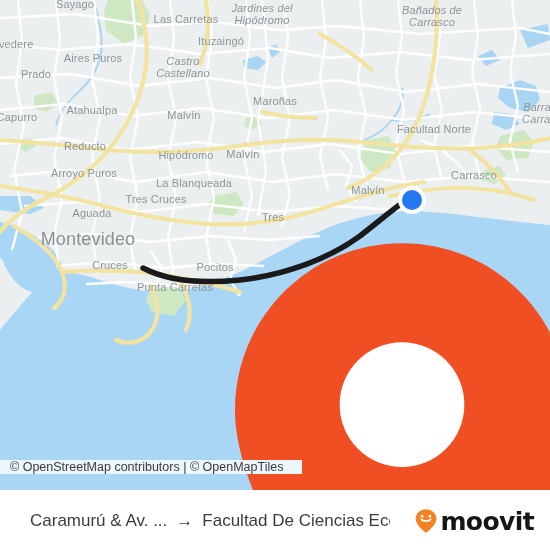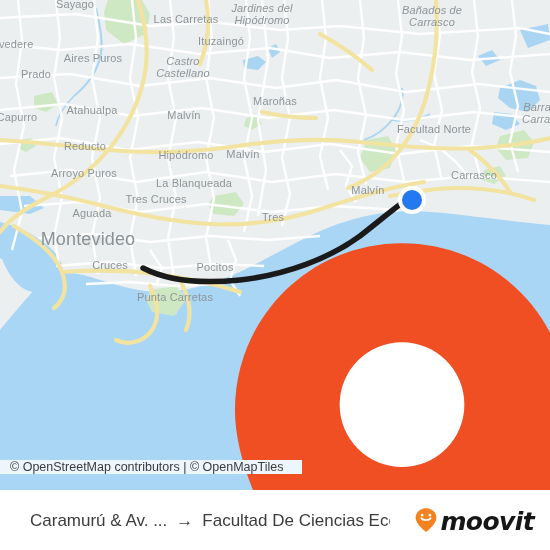--- a/index.html
+++ b/index.html
@@ -90,24 +90,23 @@
     white-space:nowrap;
     overflow:hidden;
     flex:1;
   }
   .route-arrow{
     margin:0 9px;
     font-size:17px;color:#3c3c3c;
     flex:0 0 auto;
   }
   .brand{
-    display:flex;
+    display:flex;align-items:center;
     margin-left:auto;margin-right:16px;
     flex:0 0 auto;
-    font-style:italic;
   }
   .brand-word{
     font-size:25px;font-weight:bold;color:#161616;
     letter-spacing:-.6px;
     margin-left:2px;
     font-family:"DejaVu Sans","Liberation Sans",sans-serif;
   }
 </style>
 </head>
 <body>
@@ -250,21 +249,21 @@
       <div class="lbl" style="left:474px;top:175px">Carrasco</div>
       <div class="lbl" style="left:84px;top:173px">Arroyo Puros</div>
       <div class="lbl" style="left:194px;top:183px">La Blanqueada</div>
       <div class="lbl" style="left:368px;top:190px">Malvín</div>
       <div class="lbl" style="left:156px;top:199px">Tres Cruces</div>
       <div class="lbl" style="left:92px;top:213px">Aguada</div>
       <div class="lbl" style="left:273px;top:217px">Tres</div>
       <div class="lbl big" style="left:88px;top:239px">Montevideo</div>
       <div class="lbl" style="left:110px;top:265px">Cruces</div>
       <div class="lbl" style="left:215px;top:267px">Pocitos</div>
-      <div class="lbl" style="left:175px;top:297px">Punta Carretas</div>
+      <div class="lbl" style="left:175px;top:287px">Punta Carretas</div>
     </div>
 
     <div class="pin">
       <svg viewBox="0 0 32 44" width="32" height="44">
         <path d="M16,1 C7.7,1 1,7.7 1,16 C1,27 16,43 16,43 C16,43 31,27 31,16 C31,7.7 24.3,1 16,1 Z" fill="#f04f23"></path>
         <circle cx="16" cy="15.5" r="5.6" fill="#ffffff"></circle>
       </svg>
     </div>
 
     <div class="dot-wrap">

